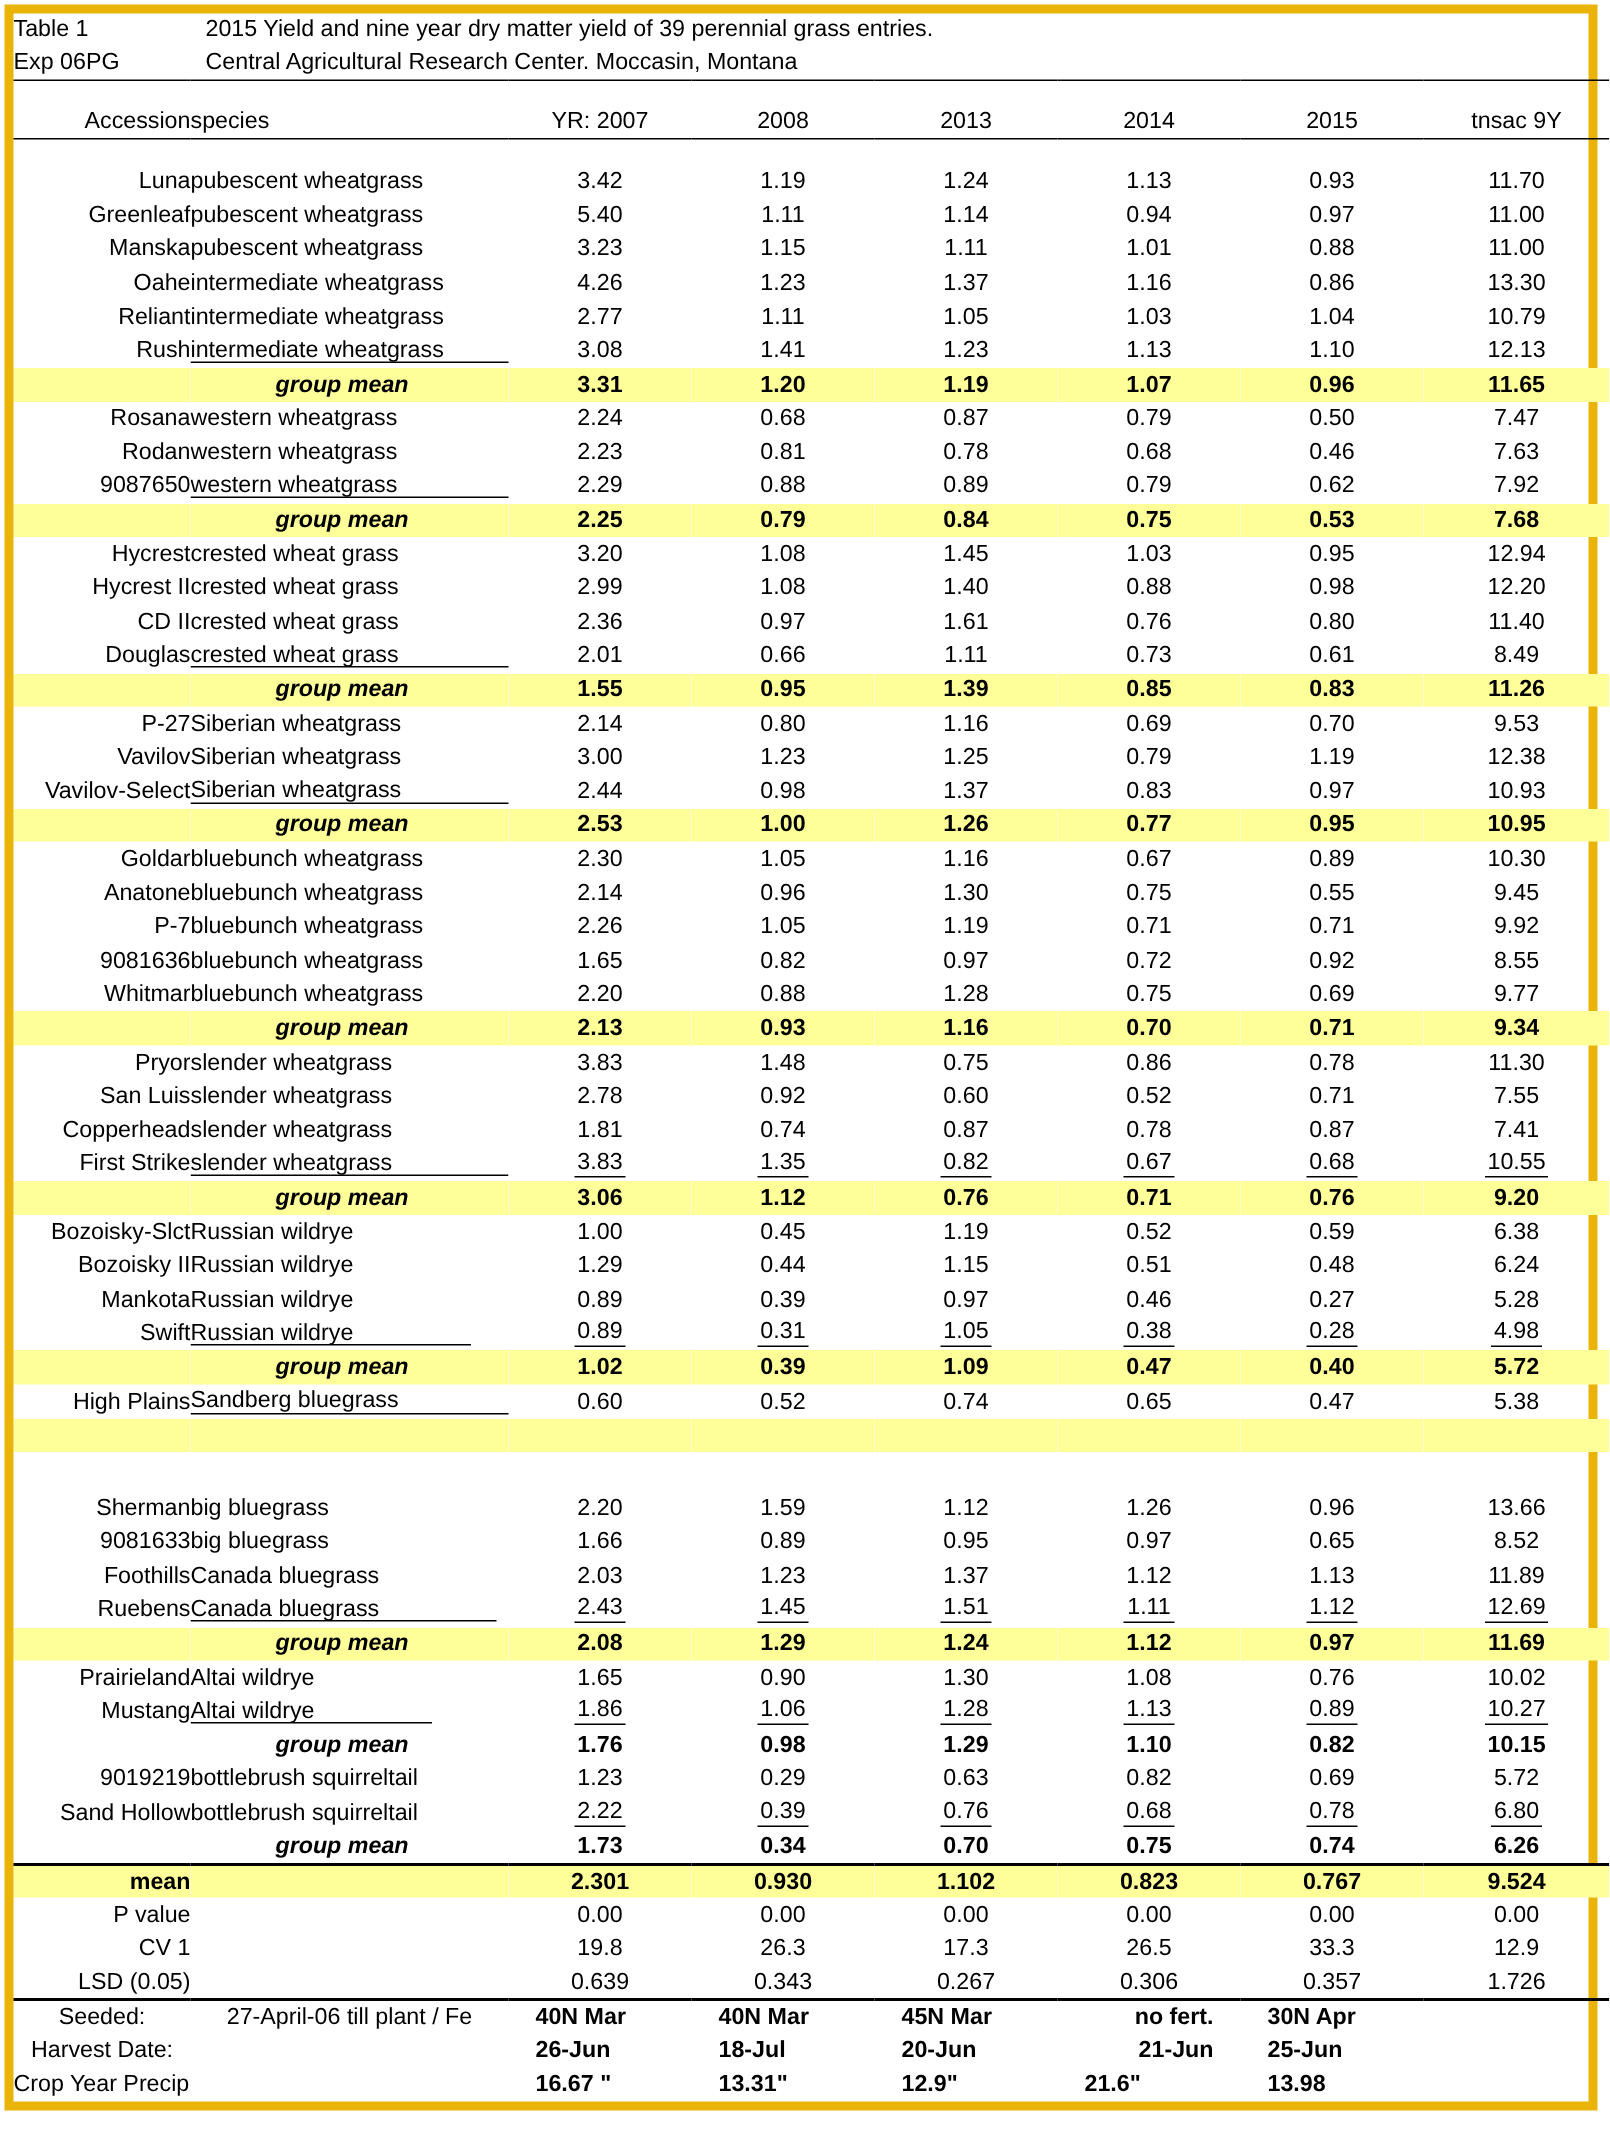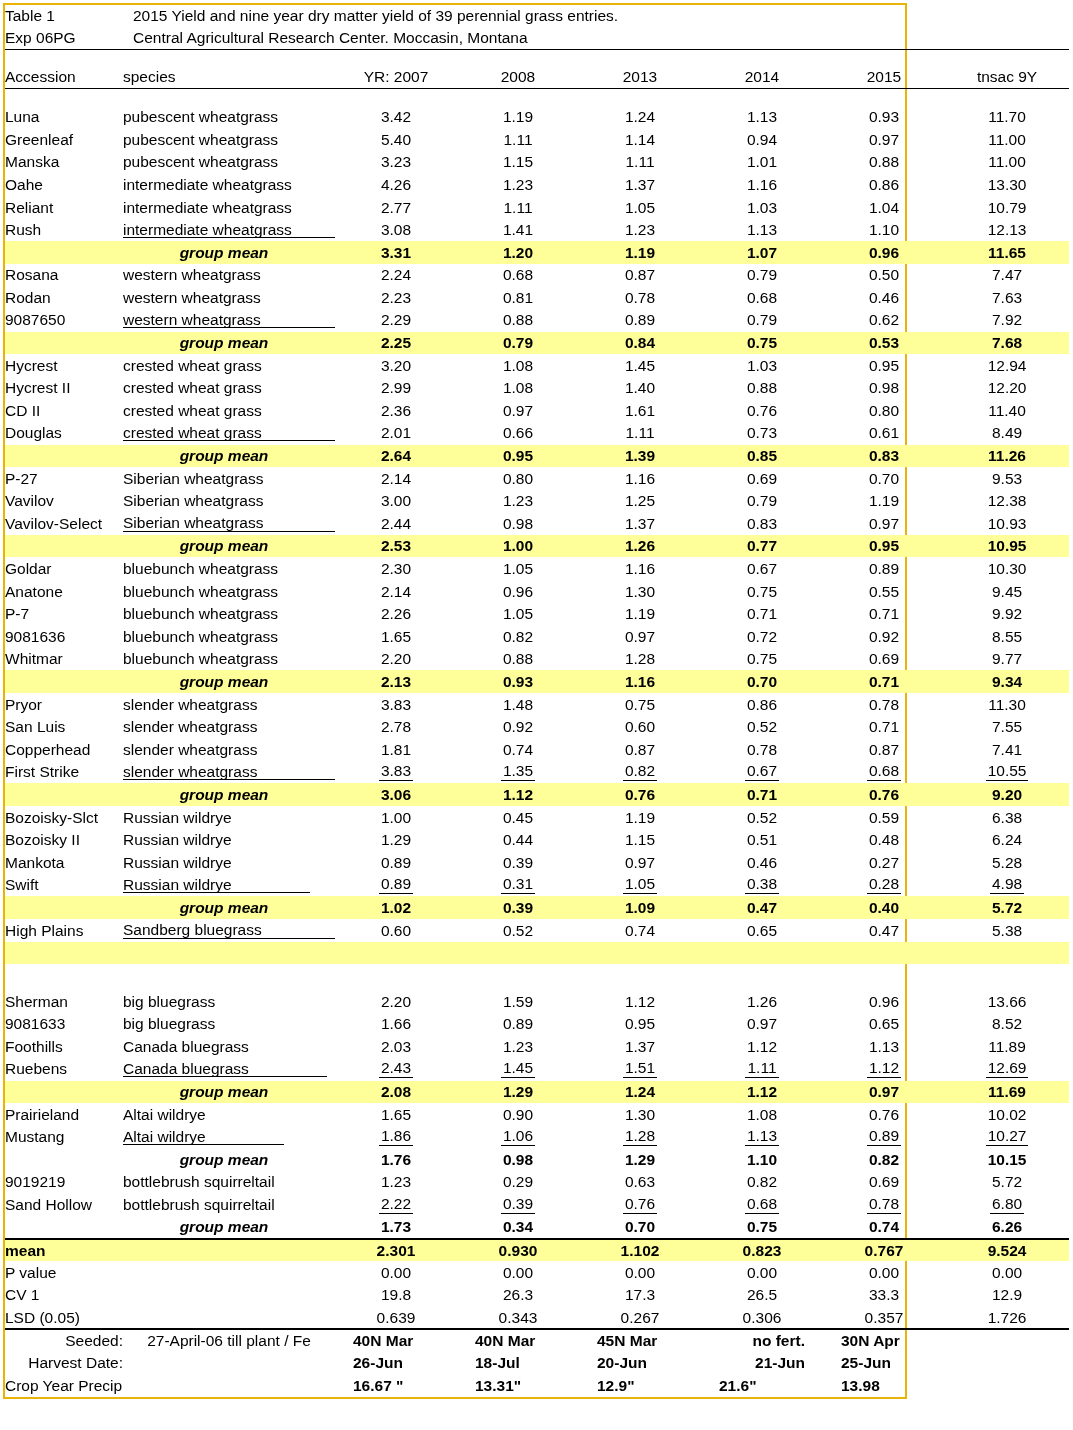--- a/index.html
+++ b/index.html
@@ -17,23 +17,23 @@
     position: relative;
     width: 1073px;
     height: 1430px;
     overflow: hidden;
     background: #ffffff;
   }
   .table-frame {
     position: absolute;
     left: 3px;
     top: 3px;
-    width: 904px;
+    width: 1062px;
     box-sizing: border-box;
-    border: 2px solid #eab308;
+    border: 6px solid #eab308;
     background: #ffffff;
   }
   table.grid {
     border-collapse: collapse;
     width: 100%;
     table-layout: fixed;
     font-size: 15.5px;
     line-height: 1;
   }
   table.grid td {
@@ -48,21 +48,21 @@
   col.c-num   { width: 122px; }
   col.c-tot   { width: 124px; }
 
   .r { height: 22.6px; }
   .r-title { height: 22px; }
   .r-gap-sm { height: 17px; }
   .r-gap { height: 26px; }
 
   td.acc {
     padding-left: 6px;
-    text-align: left;
+    text-align: right;
   }
   td.spec {
     padding-left: 8px;
     text-align: left;
   }
   td.num {
     text-align: center;
   }
 
   
@@ -96,21 +96,21 @@
   tr.rule-thick-top td { border-top: 2.2px solid #000; }
 
   .title-cell {
     padding-left: 6px;
     text-align: left;
   }
   .title-cell.indent { padding-left: 10px; }
 
   td.foot-left {
     padding-left: 6px;
-    text-align: right;
+    text-align: center;
   }
   td.foot-num { text-align: center; font-weight: bold; }
   td.foot-num.lft { text-align: left; padding-left: 18px; }
   td.foot-num.rgt { text-align: right; padding-right: 18px; }
   td.foot-note {
     text-align: center;
     padding-left: 6px;
   }
 </style>
 </head>
@@ -300,21 +300,21 @@
             <td class="num">2.01</td>
             <td class="num">0.66</td>
             <td class="num">1.11</td>
             <td class="num">0.73</td>
             <td class="num">0.61</td>
             <td class="num">8.49</td>
           </tr>
           <tr class="r bold highlight">
             <td class="acc"></td>
             <td class="spec gm-label">group mean</td>
-            <td class="num">2.64</td>
+            <td class="num">1.55</td>
             <td class="num">0.95</td>
             <td class="num">1.39</td>
             <td class="num">0.85</td>
             <td class="num">0.83</td>
             <td class="num">11.26</td>
           </tr>
           <tr class="r">
             <td class="acc">P-27</td>
             <td class="spec">Siberian wheatgrass</td>
             <td class="num">2.14</td>

